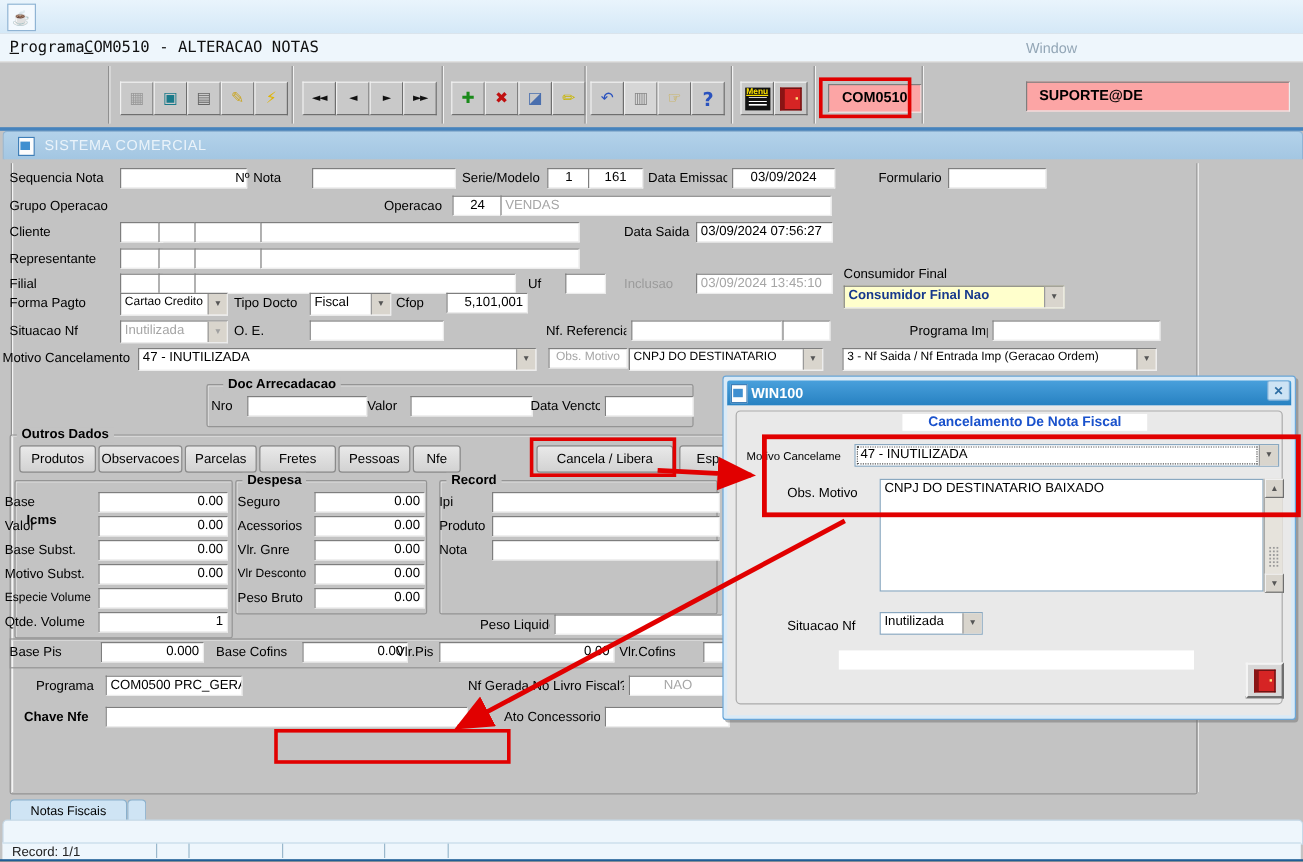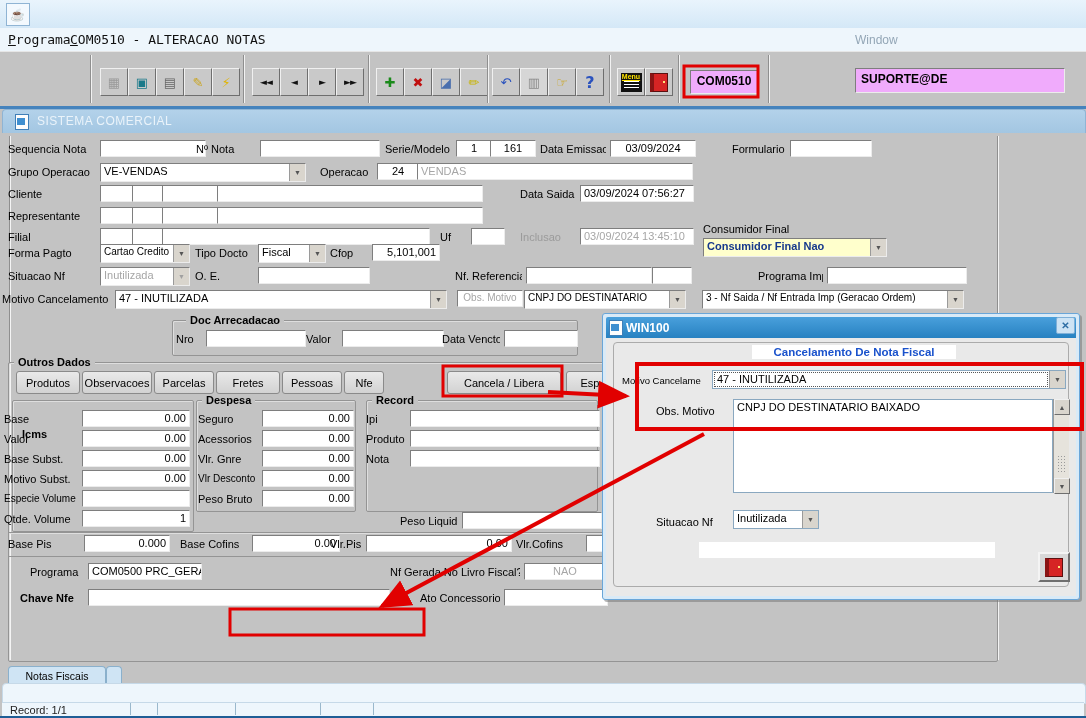--- a/index.html
+++ b/index.html
@@ -17,22 +17,22 @@
   .accel::first-letter{text-decoration:underline;}
   .winlbl{position:absolute;top:5px;font:12px "Liberation Sans",sans-serif;color:#93a6b6;}
   .toolbar{position:absolute;left:0;top:51px;width:1086px;height:55px;background:#c3c3c3;
            border-top:1px solid #e6e6e6;}
   .tsep{position:absolute;top:55px;width:1px;height:48px;background:#8f8f8f;box-shadow:1px 0 0 #f2f2f2;}
   .tbtn{position:absolute;top:68px;width:26px;height:26px;background:#c9c9c9;
         border:1px solid;border-color:#f0f0f0 #6e6e6e #6e6e6e #f0f0f0;
         display:flex;align-items:center;justify-content:center;font-size:13px;
         font-family:"DejaVu Sans",sans-serif;cursor:pointer;}
   .tbtn.small{font-size:9px;letter-spacing:-1px;}
-  .tfield{position:absolute;background:#f0abfc;border:1px solid;border-color:#7e7e7e #ececec #ececec #7e7e7e;
-          font:bold 12px "Liberation Sans",sans-serif;color:#000;padding:3px 5px;white-space:nowrap;overflow:hidden;}
+  .tfield{position:absolute;background:#fca5a5;border:1px solid;border-color:#7e7e7e #ececec #ececec #7e7e7e;
+          font:bold 12px "Liberation Sans",sans-serif;color:#000;padding:3px 10px;white-space:nowrap;overflow:hidden;}
   .bluebar{position:absolute;left:0;top:106px;width:1086px;height:3px;background:#4583bd;}
   
   .mditbar{position:absolute;left:2px;top:109px;width:1082px;height:23px;
            background:linear-gradient(180deg,#b3d2ea 0%,#a3c6e2 100%);
            border-radius:4px 4px 0 0;border:1px solid #8fb4d4;border-bottom:none;}
   .mdititle{position:absolute;left:34px;top:4px;font:12px "Liberation Sans",sans-serif;color:#eaf3fa;letter-spacing:.5px;}
   .docicon{position:absolute;width:12px;height:14px;background:#fdfdfd;border:1px solid #3f7fb8;}
   .docicon i{position:absolute;left:1px;top:3px;width:8px;height:7px;background:#3f8fd0;display:block;}
   
   .lbl{position:absolute;font:11px "Liberation Sans",sans-serif;color:#000;text-align:left;
@@ -209,24 +209,20 @@
   <div class="inp" style="left:260px;top:140px;width:112px;height:13px;"></div>
   <div class="lbl" style="left:385px;top:142px;width:68px;">Serie/Modelo</div>
   <div class="inp center" style="left:456px;top:140px;width:28px;height:13px;">1</div>
   <div class="inp center" style="left:490px;top:140px;width:38px;height:13px;">161</div>
   <div class="lbl" style="left:540px;top:142px;width:66px;">Data Emissao</div>
   <div class="inp center" style="left:610px;top:140px;width:78px;height:13px;">03/09/2024</div>
   <div class="lbl" style="left:732px;top:142px;width:55px;">Formulario</div>
   <div class="inp" style="left:790px;top:140px;width:74px;height:13px;"></div>
 
   <div class="lbl" style="left:8px;top:165px;width:88px;">Grupo Operacao</div>
-  <div class="combo" style="left:100px;top:163px;width:204px;height:17px;">
-    <span class="cval">VE-VENDAS</span>
-    <span class="arw">▼</span>
-  </div>
   <div class="lbl" style="left:320px;top:165px;width:54px;">Operacao</div>
   <div class="inp center" style="left:377px;top:163px;width:34px;height:13px;">24</div>
   <div class="inp dim" style="left:417px;top:163px;width:268px;height:13px;">VENDAS</div>
 
   <div class="lbl" style="left:8px;top:187px;width:88px;">Cliente</div>
   <div class="inp" style="left:100px;top:185px;width:28px;height:13px;"></div>
   <div class="inp" style="left:132px;top:185px;width:26px;height:13px;"></div>
   <div class="inp" style="left:162px;top:185px;width:48px;height:13px;"></div>
   <div class="inp" style="left:217px;top:185px;width:258px;height:13px;"></div>
   <div class="lbl" style="left:520px;top:187px;width:57px;">Data Saida</div>

